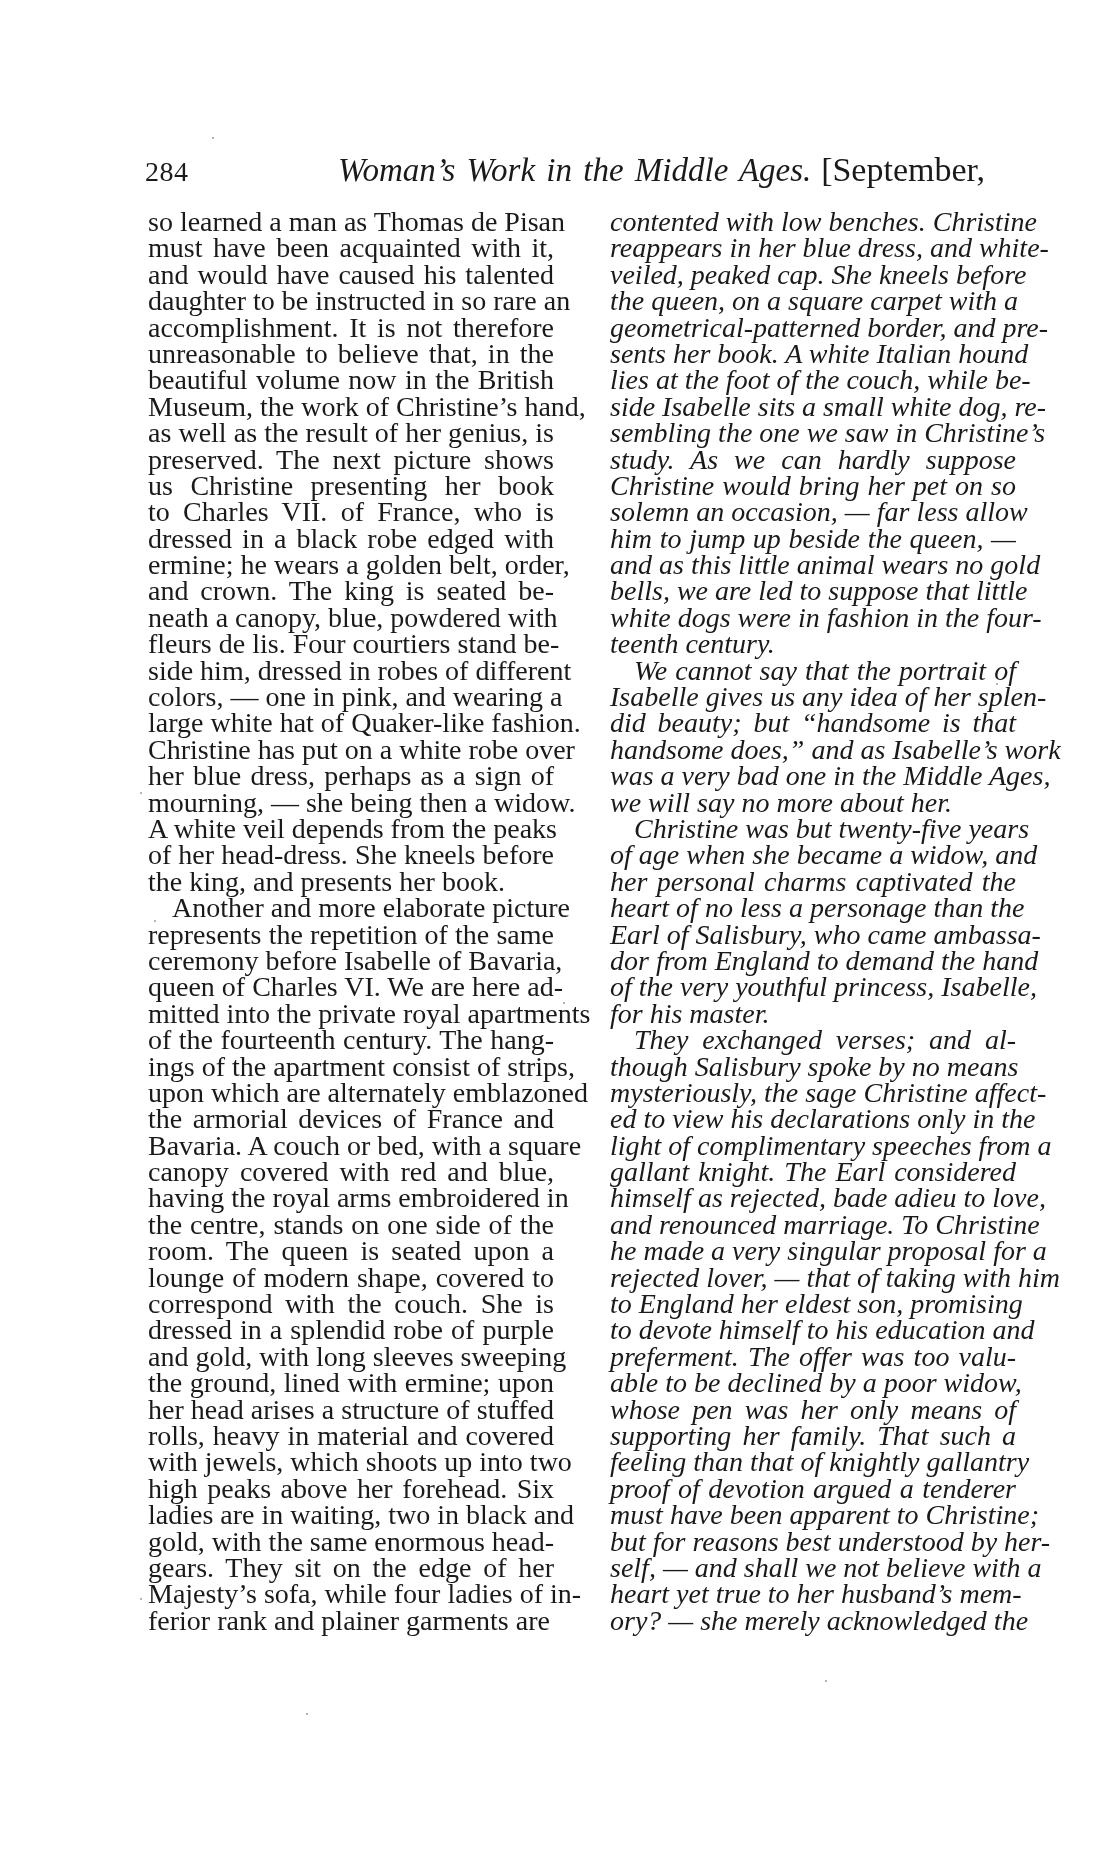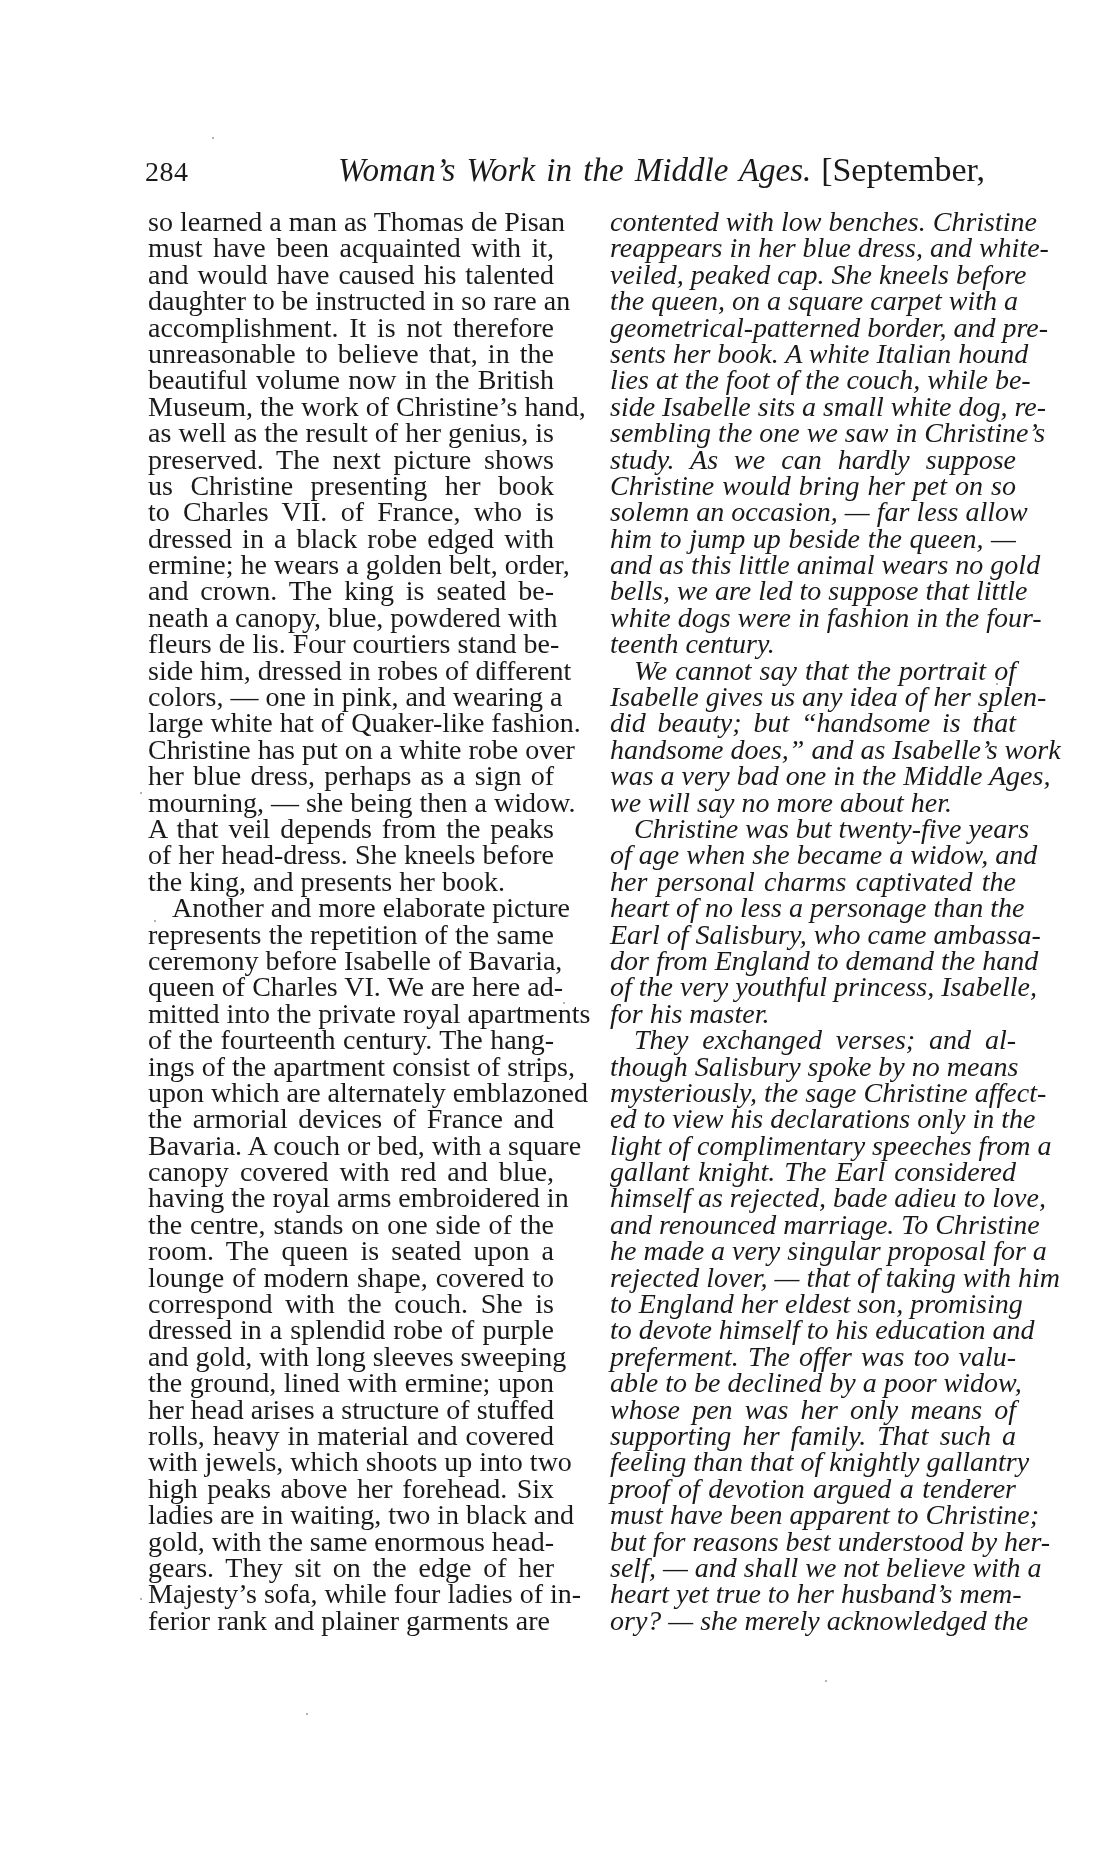--- a/index.html
+++ b/index.html
@@ -111,21 +111,21 @@
       <span class="line">ermine; he wears a golden belt, order,</span>
       <span class="line">and crown. The king is seated be-</span>
       <span class="line">neath a canopy, blue, powdered with</span>
       <span class="line"><span class="it">fleurs de lis</span>. Four courtiers stand be-</span>
       <span class="line">side him, dressed in robes of different</span>
       <span class="line">colors, — one in pink, and wearing a</span>
       <span class="line">large white hat of Quaker-like fashion.</span>
       <span class="line">Christine has put on a white robe over</span>
       <span class="line">her blue dress, perhaps as a sign of</span>
       <span class="line">mourning, — she being then a widow.</span>
-      <span class="line">A that veil depends from the peaks</span>
+      <span class="line">A white veil depends from the peaks</span>
       <span class="line">of her head-dress. She kneels before</span>
       <span class="line last">the king, and presents her book.</span>
       <span class="line indent">Another and more elaborate picture</span>
       <span class="line">represents the repetition of the same</span>
       <span class="line">ceremony before Isabelle of Bavaria,</span>
       <span class="line">queen of Charles VI. We are here ad-</span>
       <span class="line">mitted into the private royal apartments</span>
       <span class="line">of the fourteenth century. The hang-</span>
       <span class="line">ings of the apartment consist of strips,</span>
       <span class="line">upon which are alternately emblazoned</span>

